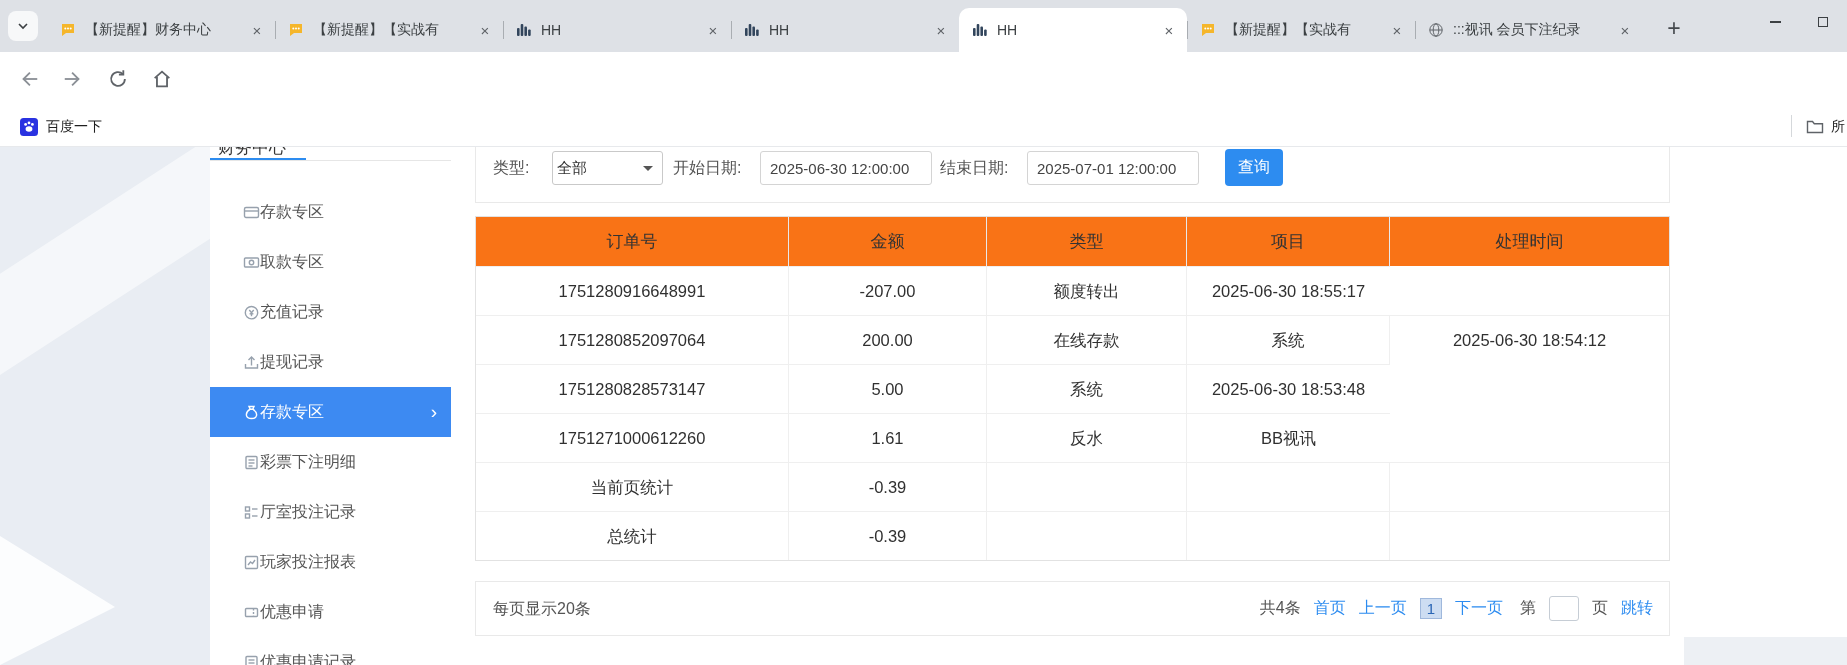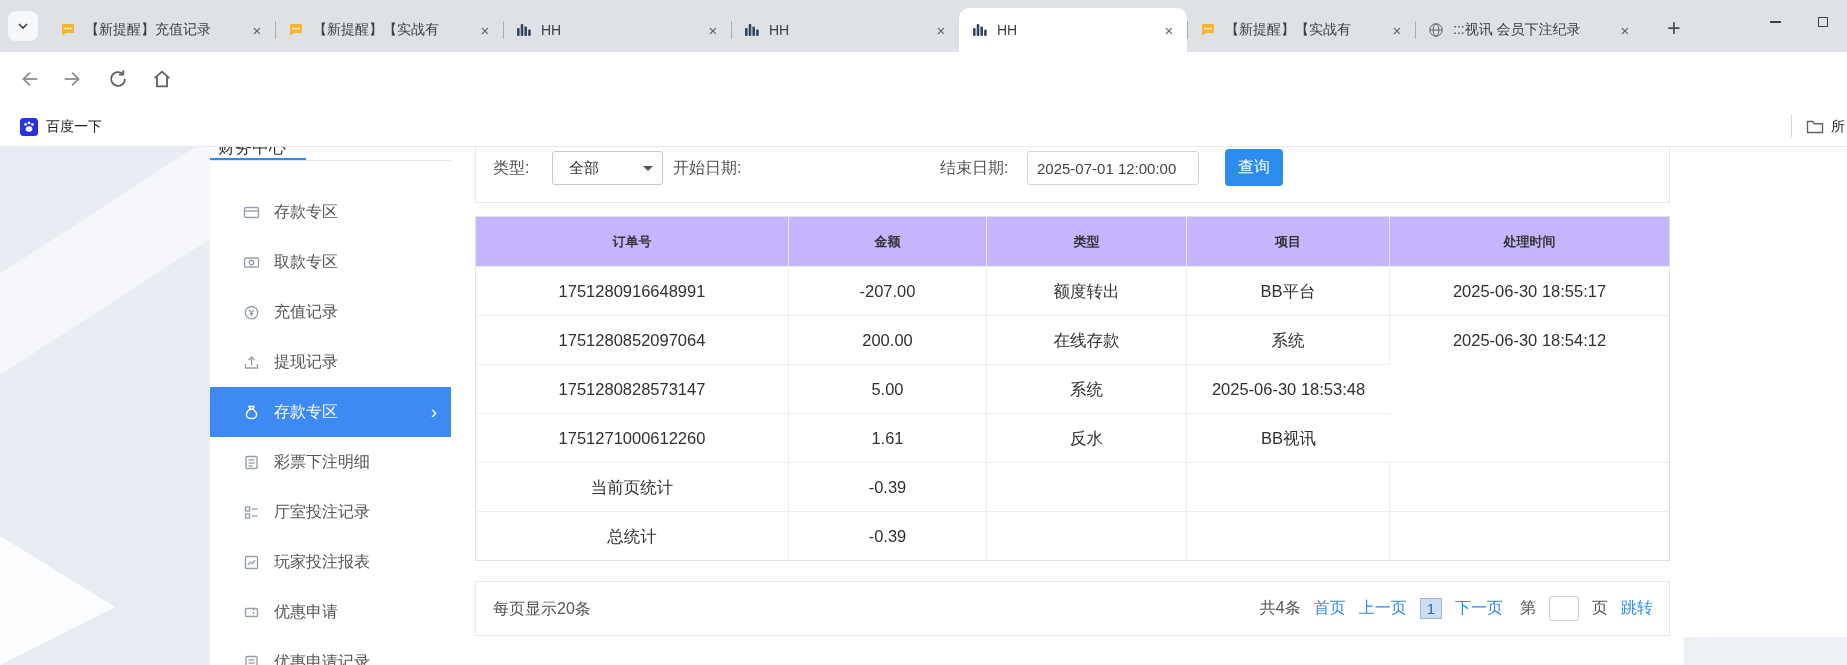--- a/index.html
+++ b/index.html
@@ -59,43 +59,43 @@
   .deco-tri{position:absolute;left:0;top:389px;width:115px;height:129px;background:#fcfdfe;
     clip-path:polygon(0 0,100% 55%,0 100%);}
   .deco-corner{position:absolute;left:1684px;top:490px;width:163px;height:28px;background:#edf0f4;}
 
   
   .sidebar{position:absolute;left:210px;top:0;width:241px;height:100%;background:#fff;}
   .sb-title{position:absolute;left:8px;top:-11px;font-size:17px;font-weight:500;color:#333;white-space:nowrap;}
   .sb-line-blue{position:absolute;left:0;top:11px;width:96px;height:3px;background:var(--accent-blue);}
   .sb-line-gray{position:absolute;left:0;top:13px;width:241px;height:1px;background:#e6e6e6;}
   .sb-list{position:absolute;left:0;top:40px;width:241px;}
-  .sb-item{position:relative;width:241px;height:50px;display:flex;align-items:center;gap:14px;
+  .sb-item{position:relative;width:241px;height:50px;display:flex;align-items:center;
     padding-left:33px;font-size:16px;color:#555;cursor:pointer;}
   .sb-icon{flex:none;width:17px;height:17px;color:#97a1ad;display:flex;align-items:center;justify-content:center;}
   .sb-item.active{background:var(--active-menu);color:#fff;}
   .sb-item.active .sb-icon{color:#fff;}
   .sb-arrow{position:absolute;right:14px;top:50%;transform:translateY(-52%);font-size:19px;color:#fff;}
 
   
   .filter-box{position:absolute;left:475px;top:-20px;width:1195px;height:76px;border:1px solid #e9e9e9;background:#fff;}
   .f-label{position:absolute;top:30px;font-size:16px;color:#555;white-space:nowrap;}
   .sel{position:absolute;left:76px;top:23px;width:111px;height:34px;border:1px solid #c9c9c9;border-radius:3px;
-    background:#fff;font-size:15px;color:#333;line-height:32px;padding-left:16px;cursor:pointer;}
+    background:#fff;font-size:15px;color:#333;line-height:32px;padding-left:4px;cursor:pointer;}
   .sel::after{content:"";position:absolute;right:9px;top:14px;border:5px solid transparent;border-top-color:#555;}
   .f-input{position:absolute;top:23px;width:172px;height:34px;border:1px solid #d4d4d4;border-radius:3px;
     font-size:15px;color:#444;padding-left:9px;font-family:"Liberation Sans","DejaVu Sans",sans-serif;background:#fff;}
   .btn-search{position:absolute;left:749px;top:21px;width:58px;height:37px;background:var(--accent-blue);
     color:#fff;font-size:16px;border:none;border-radius:4px;cursor:pointer;
     font-family:"Liberation Sans","DejaVu Sans",sans-serif;}
 
   
   .data-table{position:absolute;left:475px;top:69px;width:1195px;border:1px solid #e2e2e2;background:#fff;}
   .t-row{display:grid;grid-template-columns:313px 198px 200px 203px auto;}
-  .t-row.head .t-cell{background:#c4b5fd;font-weight:bold;font-size:13px;color:#333;border-right:1px solid #e8e8ea;}
+  .t-row.head .t-cell{background:#f97316;font-weight:normal;font-size:17px;color:#333;border-right:1px solid #e8e8ea;}
   .t-cell{height:49px;line-height:49px;text-align:center;font-size:16.5px;color:#303030;
     border-right:1px solid #efefef;white-space:nowrap;overflow:hidden;}
   .t-row .t-cell:last-child{border-right:none;}
   .t-row:not(.head) .t-cell{border-top:1px solid #efefef;}
 
   
   .pager-box{position:absolute;left:475px;top:434px;width:1195px;height:55px;border:1px solid #e9e9e9;background:#fff;}
   .page-size{position:absolute;left:17px;top:0;line-height:53px;font-size:16px;color:#555;}
   .pager{position:absolute;right:16px;top:0;height:100%;display:flex;align-items:center;gap:13px;font-size:16px;}
   .pg-text{color:#555;text-align:center;}
@@ -121,21 +121,21 @@
     <div class="tabs">
       <div class="tab">
         <span class="favicon">
             <svg width="16" height="16" viewBox="0 0 16 16">
               <path d="M2 2h12v9H6l-4 3z" fill="var(--tab-yellow)"></path>
               <circle cx="5.3" cy="6.5" r="1" fill="#fff"></circle>
               <circle cx="8" cy="6.5" r="1" fill="#fff"></circle>
               <circle cx="10.7" cy="6.5" r="1" fill="#fff"></circle>
             </svg>
           </span>
-        <span class="tab-title">【新提醒】充值记录</span>
+        <span class="tab-title">【新提醒】财务中心</span>
         <span class="tab-close">×</span>
       </div>
       <div class="tab">
         <span class="favicon">
             <svg width="16" height="16" viewBox="0 0 16 16">
               <path d="M2 2h12v9H6l-4 3z" fill="var(--tab-yellow)"></path>
               <circle cx="5.3" cy="6.5" r="1" fill="#fff"></circle>
               <circle cx="8" cy="6.5" r="1" fill="#fff"></circle>
               <circle cx="10.7" cy="6.5" r="1" fill="#fff"></circle>
             </svg>
@@ -404,38 +404,38 @@
           <span class="sb-label">优惠申请记录</span>
         </div>
 
       </div>
     </div>
 
     <div class="filter-box">
       <span class="f-label" style="left:17px;">类型:</span>
       <div class="sel">全部</div>
       <span class="f-label" style="left:197px;">开始日期:</span>
+      <input class="f-input" style="left: 284px;" value="2025-06-30 12:00:00">
       <span class="f-label" style="left:464px;">结束日期:</span>
       <input class="f-input" style="left: 551px;" value="2025-07-01 12:00:00">
       <button class="btn-search">查询</button>
     </div>
 
     <div class="data-table">
       <div class="t-row head">
         <div class="t-cell">订单号</div>
         <div class="t-cell">金额</div>
         <div class="t-cell">类型</div>
         <div class="t-cell">项目</div>
         <div class="t-cell">处理时间</div>
       </div>
       <div class="t-row">
         <div class="t-cell">1751280916648991</div>
         <div class="t-cell">-207.00</div>
         <div class="t-cell">额度转出</div>
-        <div class="t-cell">BB平台</div>
         <div class="t-cell">2025-06-30 18:55:17</div>
       </div>
       <div class="t-row">
         <div class="t-cell">1751280852097064</div>
         <div class="t-cell">200.00</div>
         <div class="t-cell">在线存款</div>
         <div class="t-cell">系统</div>
         <div class="t-cell">2025-06-30 18:54:12</div>
       </div>
       <div class="t-row">

